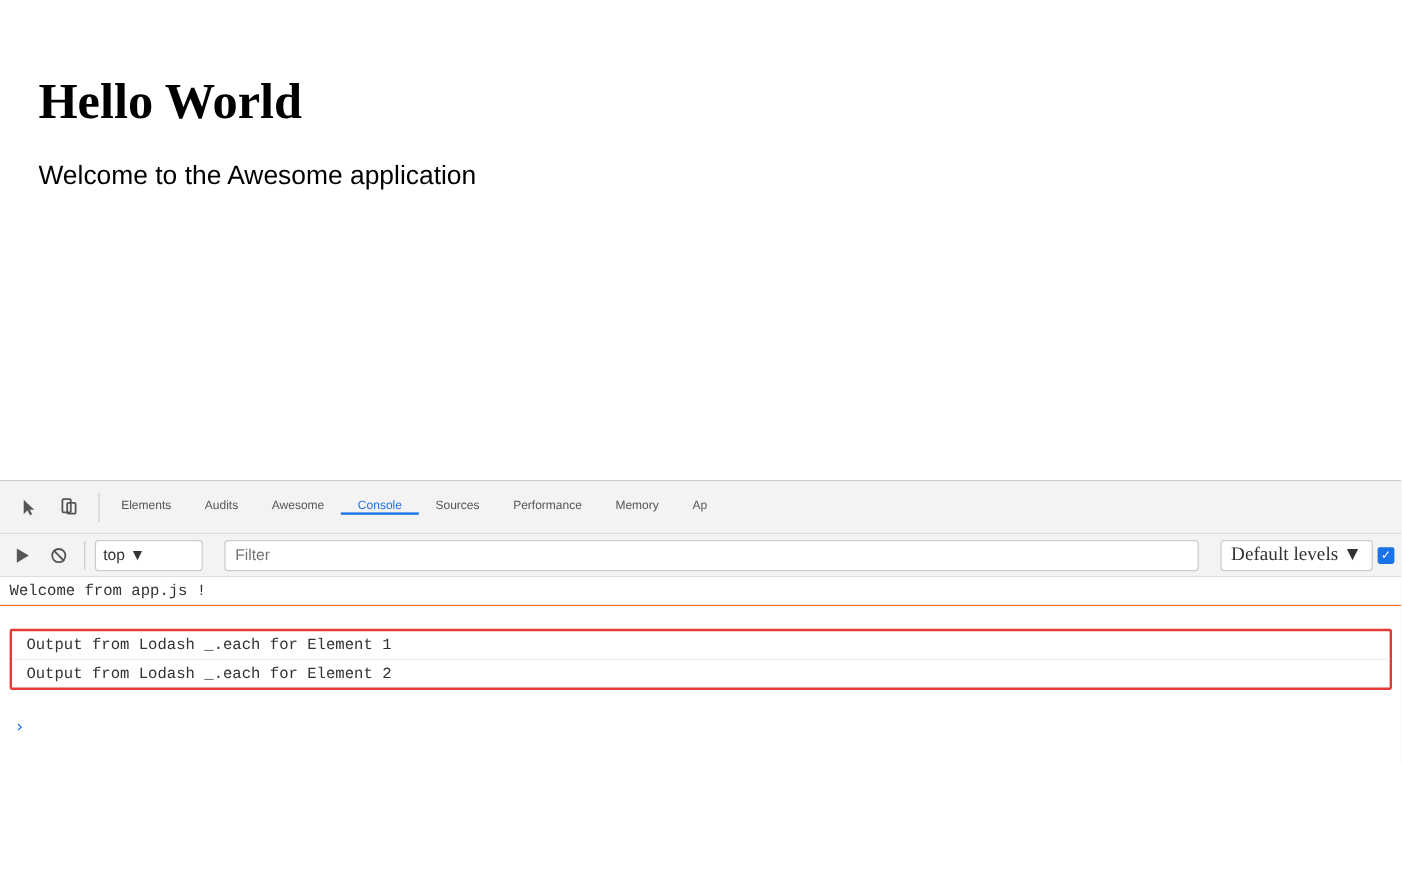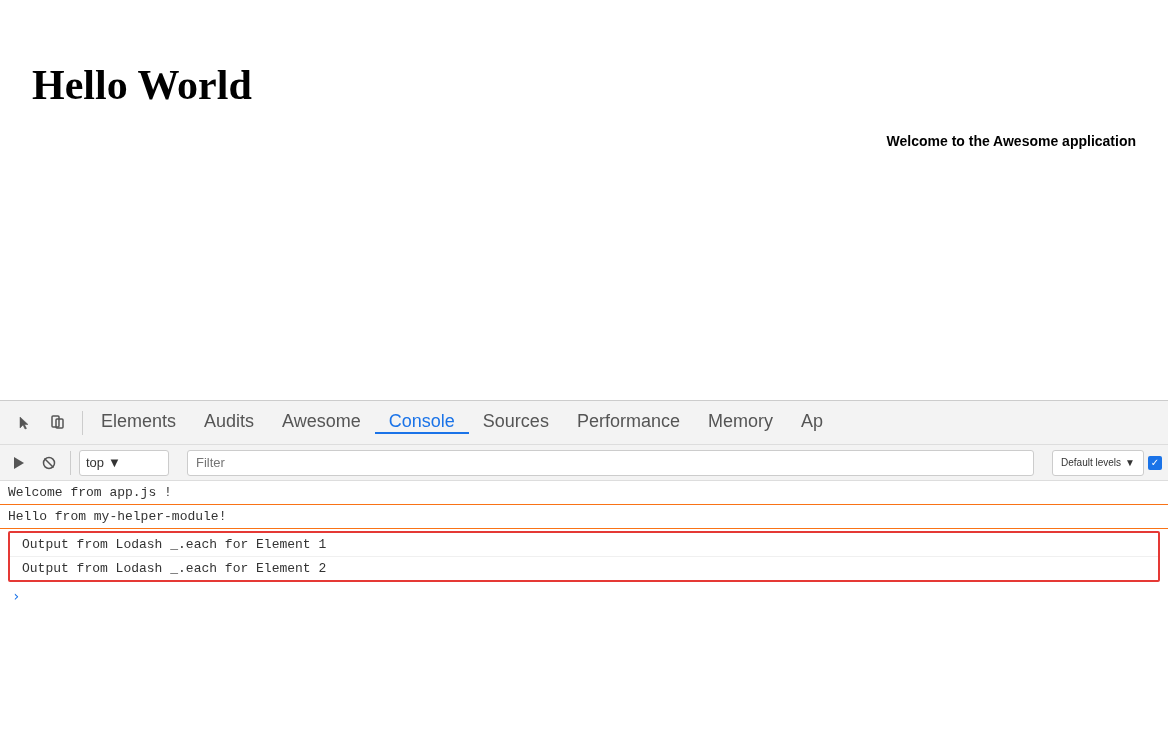--- a/index.html
+++ b/index.html
@@ -25,25 +25,24 @@
 
     .page-title {
       font-size: 42px;
       font-weight: 900;
       color: #000;
       margin-bottom: 24px;
       font-family: Georgia, serif;
     }
 
     .page-subtitle {
-      font-size: 14px;
-      font-weight: 700;
+      font-size: 22px;
+      font-weight: 400;
       color: #000;
       font-family: Arial, sans-serif;
-      text-align: right;
     }
 
     
     .devtools-panel {
       height: 340px;
       border-top: 1px solid #ccc;
       display: flex;
       flex-direction: column;
       background: #f3f3f3;
       font-family: Arial, sans-serif;
@@ -88,21 +87,21 @@
     }
 
     .devtools-tabs {
       display: flex;
       align-items: stretch;
       flex: 1;
     }
 
     .devtools-tab {
       padding: 0 14px;
-      font-size: 18px;
+      font-size: 10px;
       color: #555;
       display: flex;
       align-items: center;
       cursor: pointer;
       border-bottom: 2px solid transparent;
       white-space: nowrap;
       height: 100%;
     }
 
     .devtools-tab.active {
@@ -174,24 +173,25 @@
 
     .default-levels-btn {
       display: flex;
       align-items: center;
       gap: 4px;
       height: 26px;
       padding: 0 8px;
       border: 1px solid #ccc;
       border-radius: 3px;
       background: #fff;
-      font-size: 10px;
+      font-size: 16px;
       color: #333;
       cursor: pointer;
       white-space: nowrap;
+      font-family: Liberation Serif, serif;
     }
 
     .checkbox-blue {
       width: 14px;
       height: 14px;
       background: #1a73e8;
       border-radius: 2px;
       display: flex;
       align-items: center;
       justify-content: center;
@@ -211,21 +211,21 @@
 
     .console-line {
       padding: 4px 8px;
       border-bottom: 1px solid #f97316;
       color: #333;
       white-space: pre;
     }
 
     .console-highlighted-group {
       border: 2px solid #e53935;
-      margin: 2px 8px;
+      margin: 19px 8px;
       border-radius: 2px;
     }
 
     .console-highlighted-group .console-line {
       padding: 4px 12px;
       border-bottom: 1px solid #f0f0f0;
     }
 
     .console-highlighted-group .console-line:last-child {
       border-bottom: none;
@@ -308,21 +308,20 @@
 
     <button class="default-levels-btn">
       <span>Default levels</span>
       <span>▼</span>
     </button>
     <div class="checkbox-blue">✓</div>
   </div>
 
   <div class="console-output">
     <div class="console-line">Welcome from app.js !</div>
-    <div class="console-line">Hello from my-helper-module!</div>
     <div class="console-highlighted-group">
       <div class="console-line">Output from Lodash _.each for Element 1</div>
       <div class="console-line">Output from Lodash _.each for Element 2</div>
     </div>
     <div class="console-input-line">
       <span class="console-prompt">›</span>
     </div>
   </div>
 
 </div>

